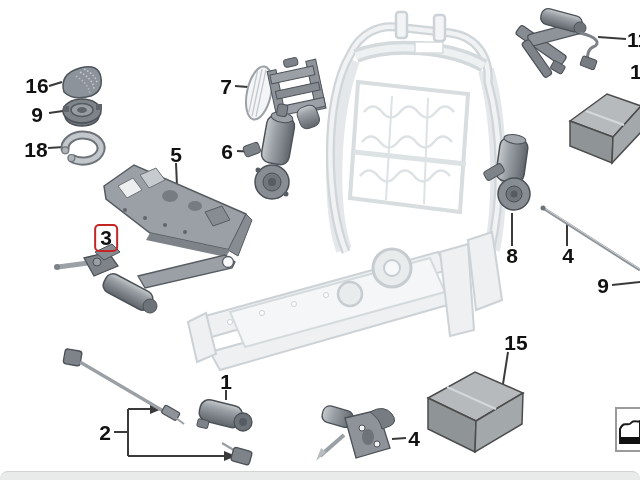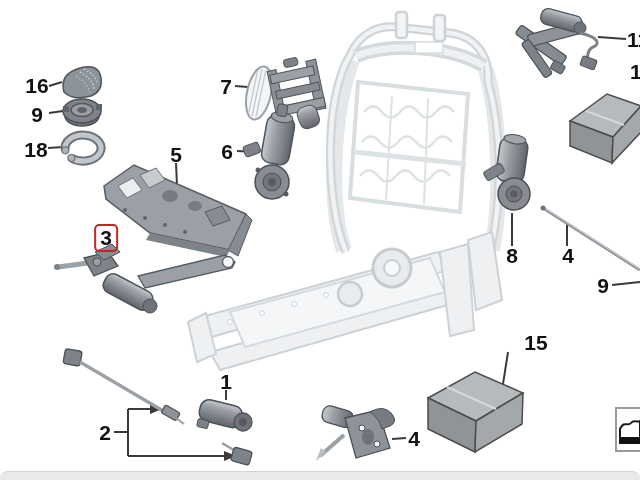--- a/index.html
+++ b/index.html
@@ -278,21 +278,21 @@
   <div class="callout" style="left:37px;top:85px">16</div>
   <div class="callout" style="left:37px;top:114px">9</div>
   <div class="callout" style="left:36px;top:149px">18</div>
   <div class="callout" style="left:176px;top:154px">5</div>
   <div class="callout" style="left:226px;top:86px">7</div>
   <div class="callout" style="left:227px;top:151px">6</div>
   <div class="callout highlighted" style="left:106px;top:238px">3</div>
   <div class="callout" style="left:105px;top:432px">2</div>
   <div class="callout" style="left:226px;top:381px">1</div>
   <div class="callout" style="left:414px;top:438px">4</div>
-  <div class="callout" style="left:536px;top:342px">15</div>
+  <div class="callout" style="left:516px;top:342px">15</div>
   <div class="callout" style="left:512px;top:255px">8</div>
   <div class="callout" style="left:568px;top:255px">4</div>
   <div class="callout" style="left:603px;top:285px">9</div>
   <div class="callout edge" style="left:627px;top:39px">11</div>
   <div class="callout edge" style="left:630px;top:71px">16</div>
 
   <div class="corner-icon">
     <svg width="30" height="47" viewBox="0 0 30 47">
       <rect x="1" y="2" width="28" height="43" fill="#ffffff" stroke="#9a9a9a" stroke-width="2"></rect>
       <path d="M5,37 L5,23 C9,14 13,21 16,17 C19,13 22,17 25,15 L25,37 Z" fill="#ffffff" stroke="#1a1a1a" stroke-width="2"></path>

